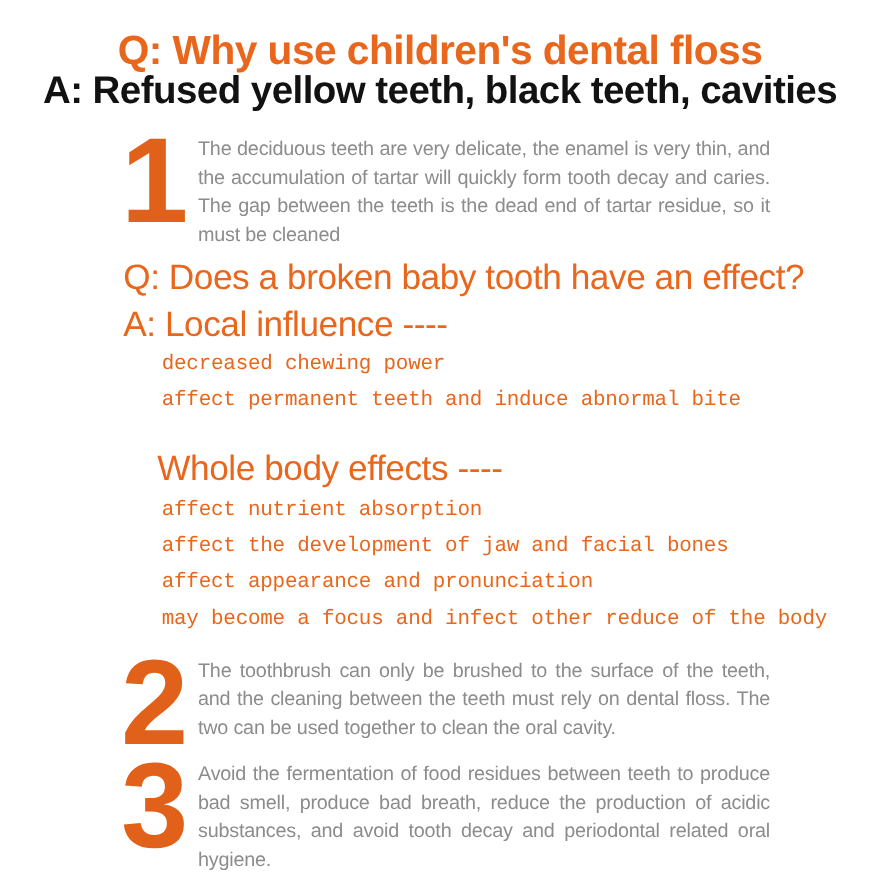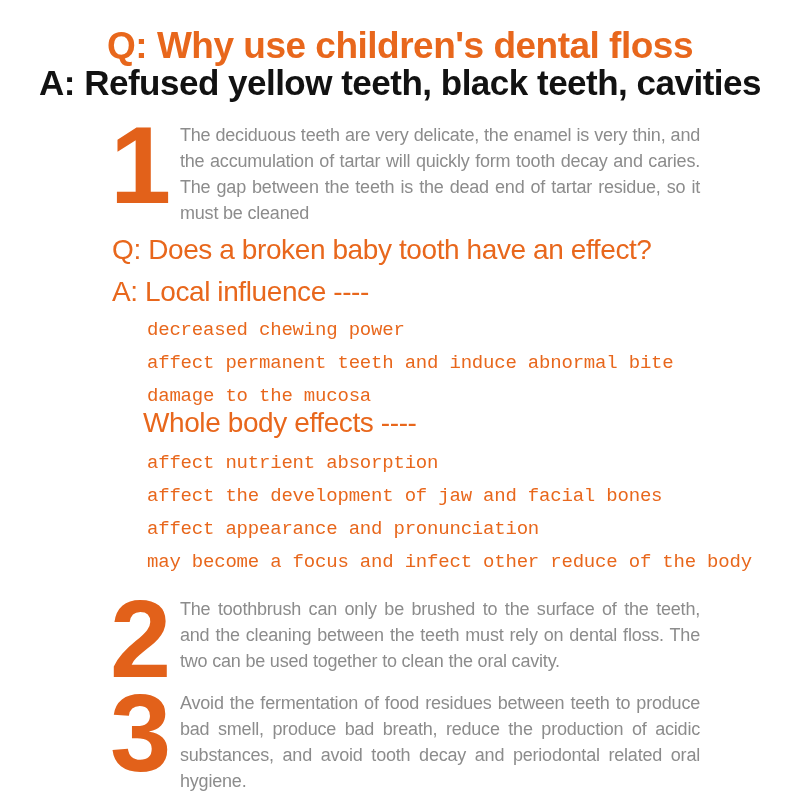--- a/index.html
+++ b/index.html
@@ -48,21 +48,21 @@
     line-height: 26px;
     letter-spacing: -0.2px;
     text-align: justify;
     color: var(--gray, #8c8c8c);
   }
   #sec1 { top: 122px; }
   #sec2 { top: 596px; }
   #sec3 { top: 690px; }
   .sub-q, .sub-a, .whole-h {
     position: absolute;
-    font-size: 28px;
+    font-size: 32px;
     letter-spacing: -0.4px;
     color: var(--accent, #e8671c);
     white-space: nowrap;
   }
   .sub-q { left: 112px; top: 234px; }
   .sub-a { left: 112px; top: 276px; }
   .whole-h { left: 143px; top: 407px; }
   .effect-list { position: absolute; left: 147px; list-style: none; font-family: Liberation Mono, monospace; }
   #list1 { top: 318px; }
   #list2 { top: 451px; }
@@ -87,21 +87,20 @@
     <div class="num">1</div>
     <p class="sec-text">The deciduous teeth are very delicate, the enamel is very thin, and the accumulation of tartar will quickly form tooth decay and caries. The gap between the teeth is the dead end of tartar residue, so it must be cleaned</p>
   </div>
 
   <div class="sub-q">Q: Does a broken baby tooth have an effect?</div>
   <div class="sub-a">A: Local influence ----</div>
 
   <ul class="effect-list" id="list1">
     <li>decreased chewing power</li>
     <li>affect permanent teeth and induce abnormal bite</li>
-    <li>damage to the mucosa</li>
   </ul>
 
   <div class="whole-h">Whole body effects ----</div>
 
   <ul class="effect-list" id="list2">
     <li>affect nutrient absorption</li>
     <li>affect the development of jaw and facial bones</li>
     <li>affect appearance and pronunciation</li>
     <li>may become a focus and infect other reduce of the body</li>
   </ul>

